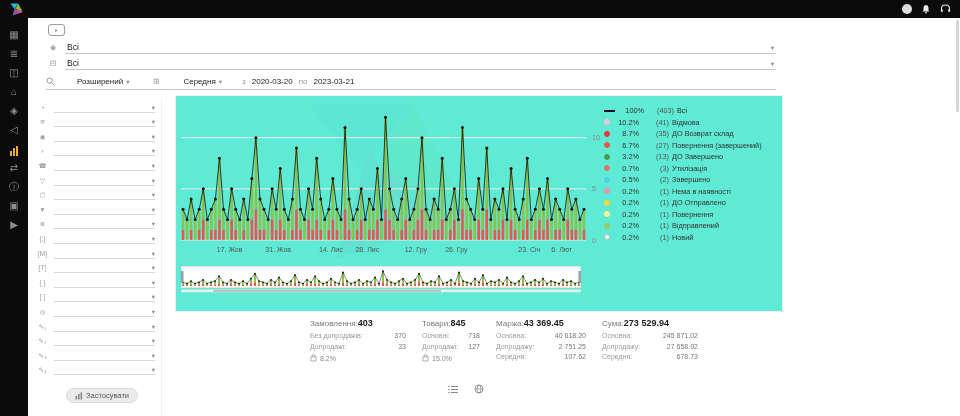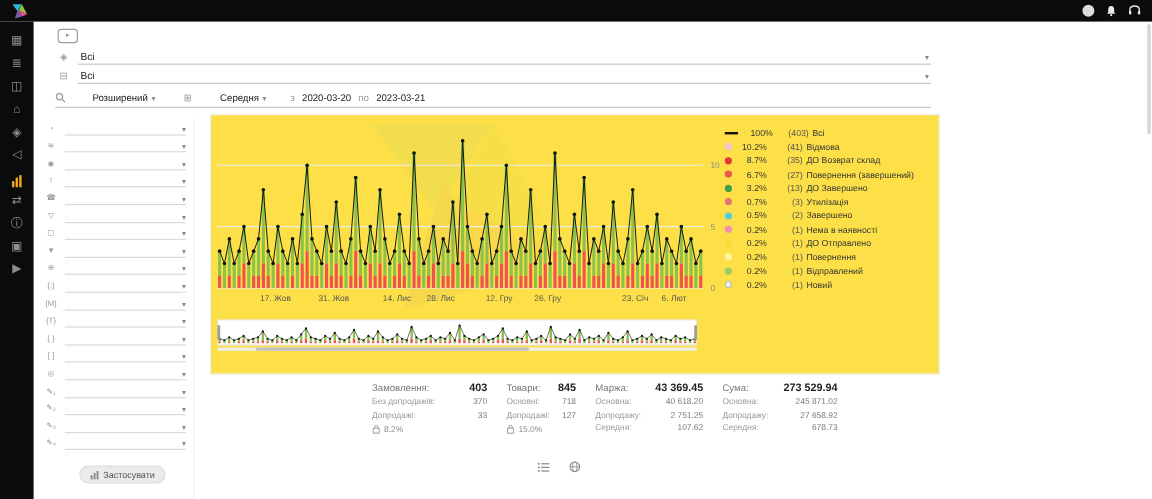--- a/index.html
+++ b/index.html
@@ -46,41 +46,41 @@
   .frow { display:flex; align-items:flex-end; height:14.6px; padding:0 6px 0 8px; gap:5px; }
   .ficon { width:13px; font-size:6.5px; color:#9a9a9a; text-align:center; line-height:10px; white-space:nowrap; }
   .fselect { flex:1; border-bottom:1px solid #d9d9d9; height:10px; display:flex;
     justify-content:flex-end; align-items:flex-end; cursor:pointer; }
   .apply-btn { position:absolute; left:38px; bottom:13px; height:15px; padding:0 8px; background:#ebebeb;
     border:1px solid #dcdcdc; border-radius:8px; display:flex; align-items:center; gap:3px;
     font-size:7.5px; color:#555; cursor:pointer; }
 
   
   .chart-card { position:absolute; left:147px; top:77px; width:608px; height:217px;
-    border:1px solid #ededed; background:#fde047; }
+    border:1px solid #ededed; background:#5eead4; }
   .watermark { position:absolute; left:118px; top:0px; opacity:0.05; pointer-events:none; }
   .plot-wrap { position:absolute; left:5px; top:8px; }
   .xlabels { position:absolute; left:5px; top:150px; width:405px; height:10px; }
   .xlabels span { position:absolute; transform:translateX(-50%); font-size:7px; color:#555; white-space:nowrap; }
   .navigator { position:absolute; left:5px; top:170px; }
 
   
   .legend { position:absolute; left:428px; top:9px; width:176px; }
   .lg-item { display:flex; align-items:center; gap:3px; height:11.5px; font-size:7.3px; color:#333; cursor:pointer; }
   .lg-line { width:11px; height:2px; background:#111; flex:0 0 auto; }
   .lg-dot { width:6px; height:6px; border-radius:50%; flex:0 0 auto; }
   .lg-pct { width:26px; text-align:right; flex:0 0 auto; }
   .lg-cnt { width:27px; text-align:right; flex:0 0 auto; color:#555; }
   .lg-lbl { white-space:nowrap; }
 
   
   .stats { position:absolute; left:282px; top:300px; display:flex; gap:16px; }
   .stat-col { }
   .stat-col.w1{width:96px} .stat-col.w2{width:58px} .stat-col.w3{width:90px} .stat-col.w4{width:96px}
-  .stat-title { display:flex; justify-content:space-between; align-items:baseline;
+  .stat-title { display:flex; justify-content:flex-start; align-items:baseline;
     font-size:8px; color:#777; margin-bottom:3px; }
   .stat-value { font-size:9px; color:#1d1d1d; font-weight:bold; }
   .stat-row { display:flex; justify-content:space-between; font-size:7px; color:#9a9a9a; line-height:10.5px; }
   .stat-row .v { color:#777; }
   .stat-badge { display:flex; align-items:center; gap:3px; font-size:7px; color:#888; margin-top:2px; }
 
   
   .footer-icons { position:absolute; left:420px; top:366px; display:flex; gap:16px; }
   .f-ic { cursor:pointer; display:flex; align-items:center; }
 

